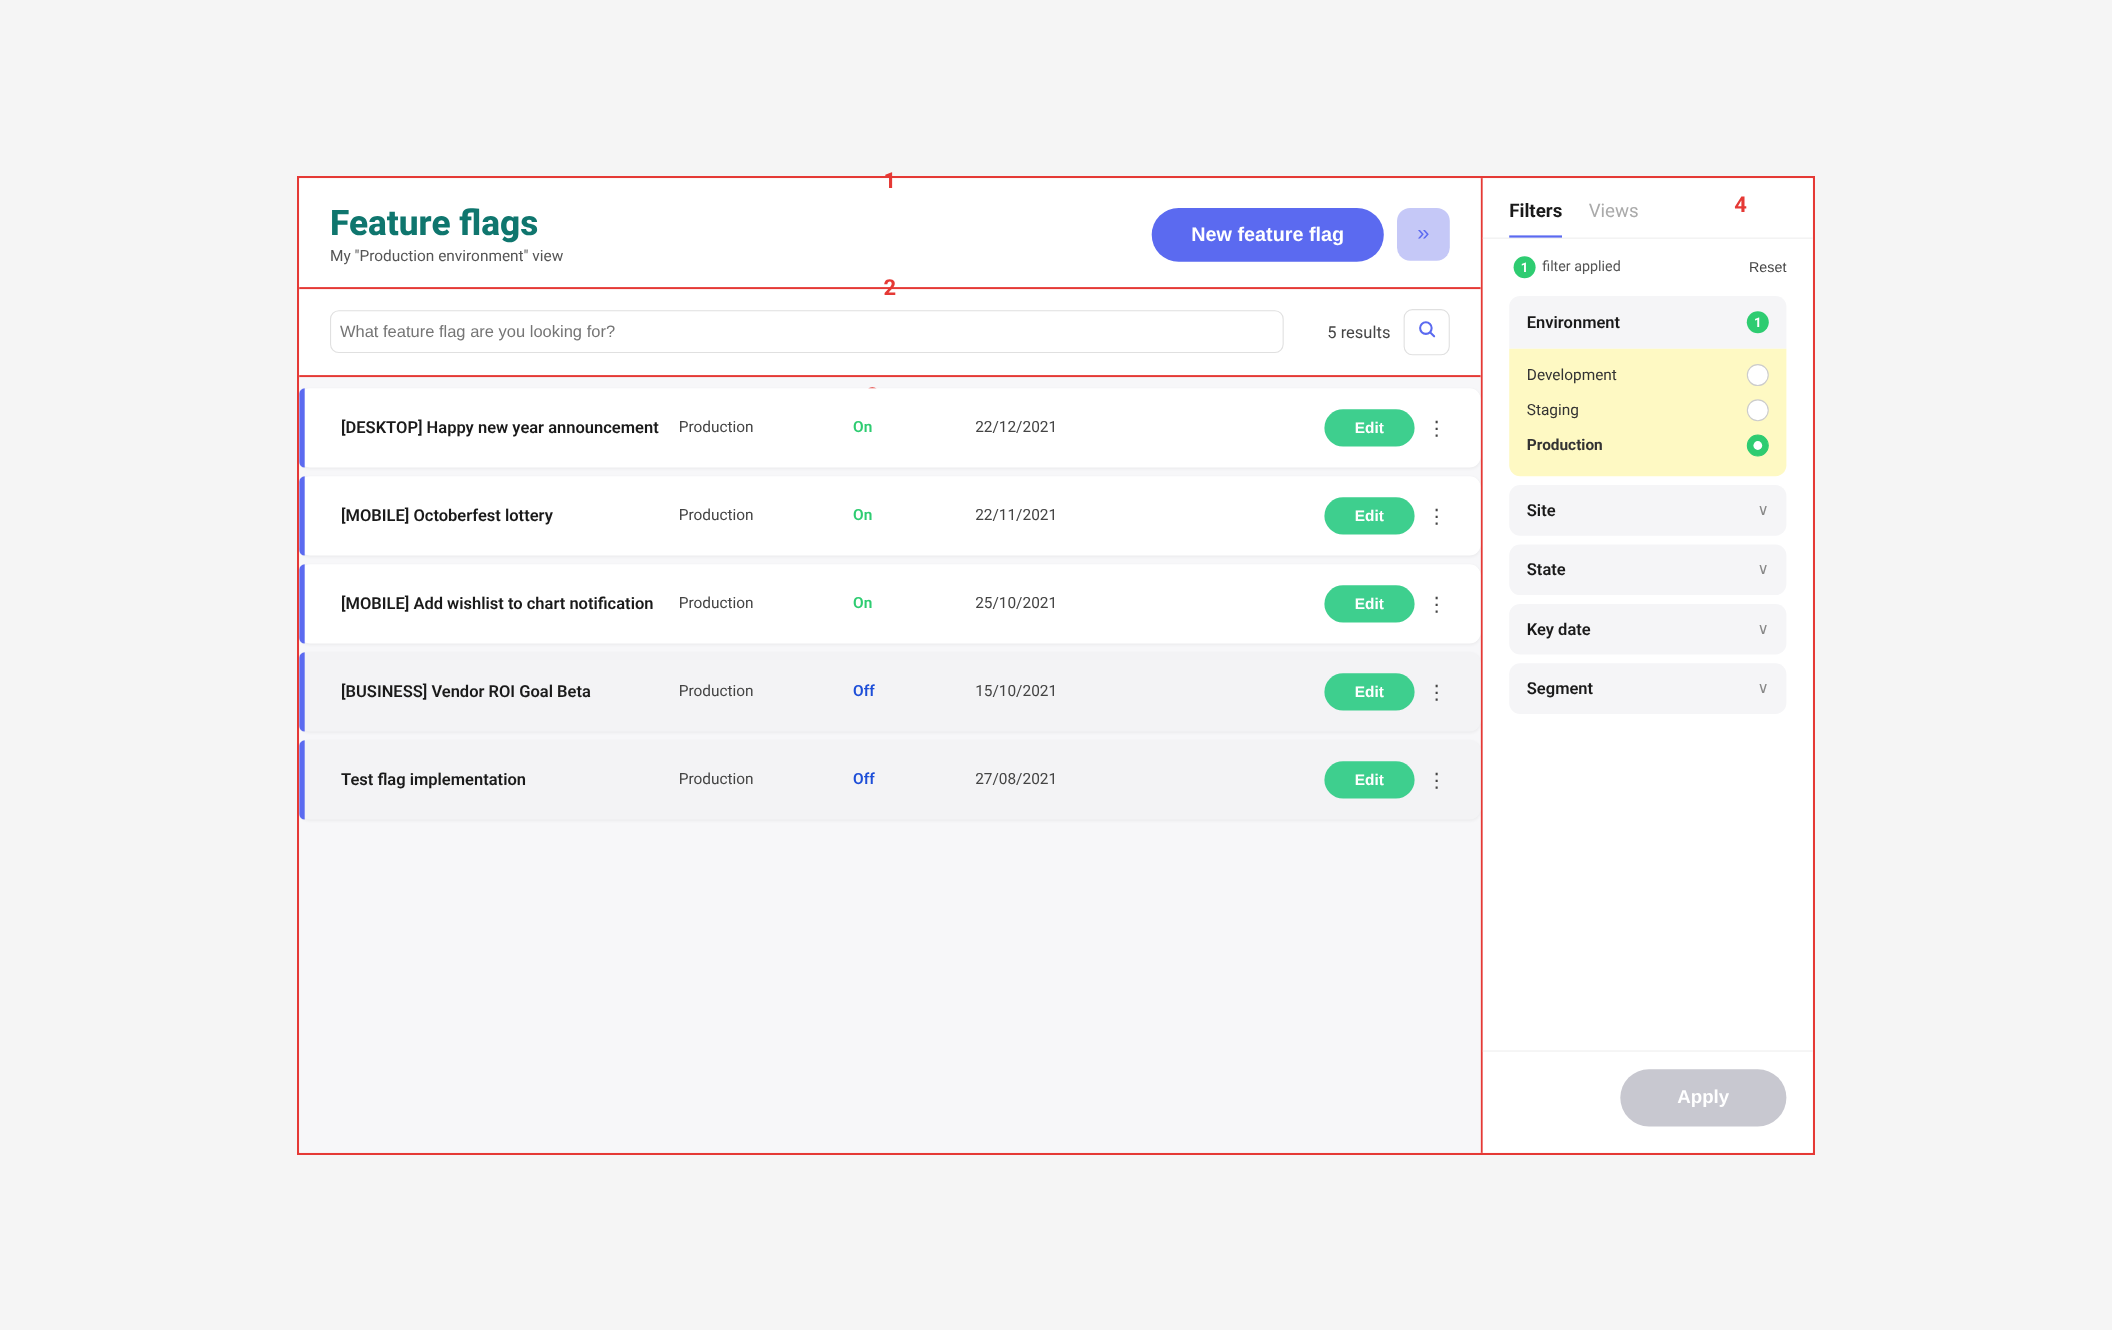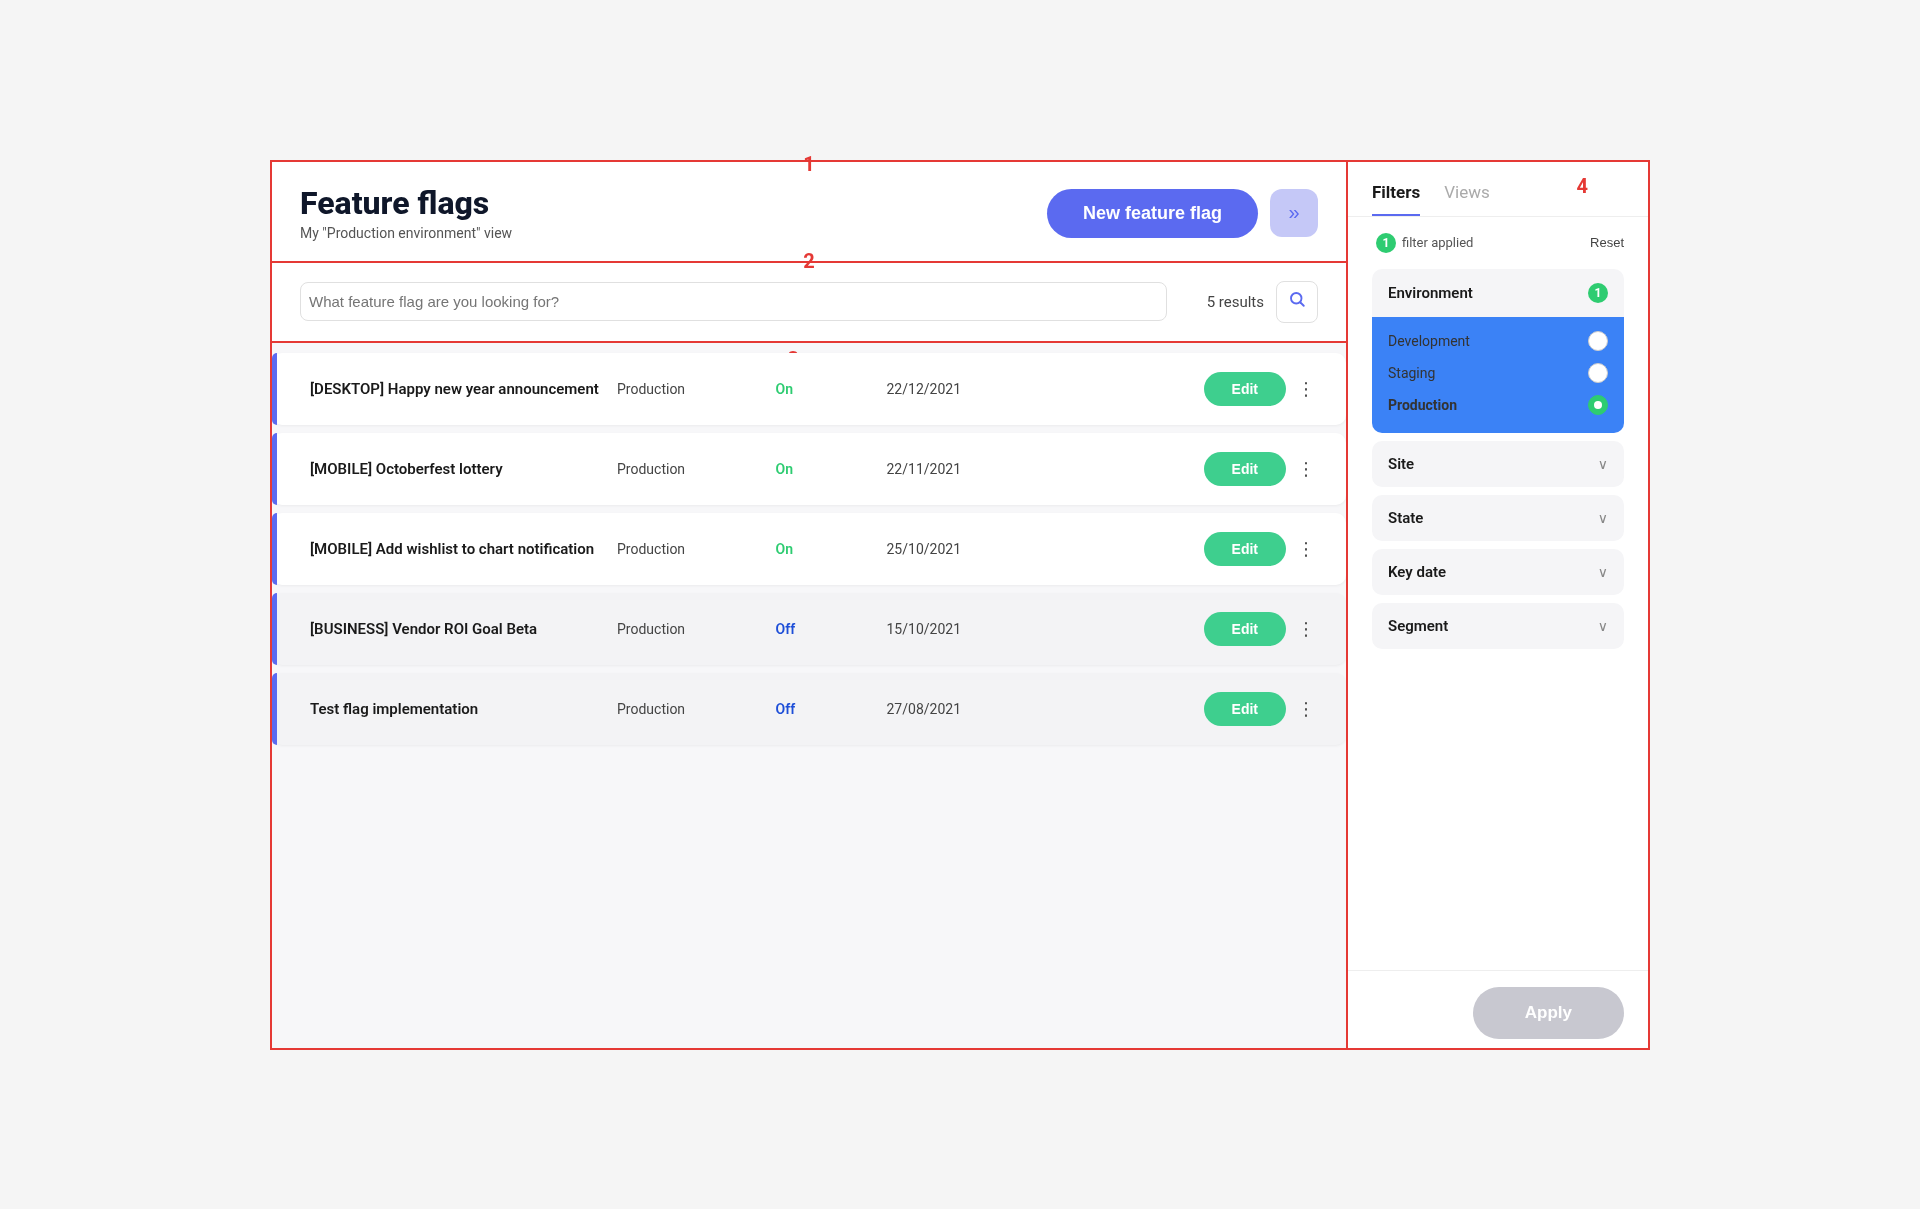--- a/index.html
+++ b/index.html
@@ -32,21 +32,21 @@
       padding: 24px 28px 20px 28px;
       display: flex;
       align-items: center;
       justify-content: space-between;
       background: #fff;
     }
     .header-left {}
     .page-title {
       font-size: 32px;
       font-weight: 800;
-      color: #0f172a;
+      color: #0f766e;
       line-height: 1.1;
     }
     .page-subtitle {
       font-size: 14px;
       color: #555;
       margin-top: 4px;
     }
     .header-right {
       display: flex;
       align-items: flex-start;
@@ -340,21 +340,21 @@
       display: inline-flex;
       align-items: center;
       justify-content: center;
       font-weight: 700;
     }
     .chevron-down {
       font-size: 14px;
       color: #888;
     }
     .filter-group-body {
-      background: #3b82f6;
+      background: #fef9c3;
       border-radius: 0 0 10px 10px;
       padding: 8px 16px 12px 16px;
     }
     .filter-option {
       display: flex;
       align-items: center;
       justify-content: space-between;
       padding: 6px 0;
     }
     .filter-option-label {
@@ -381,21 +381,21 @@
     }
     .radio-circle.checked::after {
       content: '';
       width: 8px;
       height: 8px;
       border-radius: 50%;
       background: #fff;
     }
     
     .sidebar-footer {
-      padding: 16px 24px 9px 24px;
+      padding: 16px 24px 24px 24px;
       border-top: 1px solid #eee;
       display: flex;
       justify-content: flex-end;
     }
     .apply-btn {
       background: #c8c8d0;
       color: #fff;
       border: none;
       border-radius: 28px;
       padding: 16px 52px;

